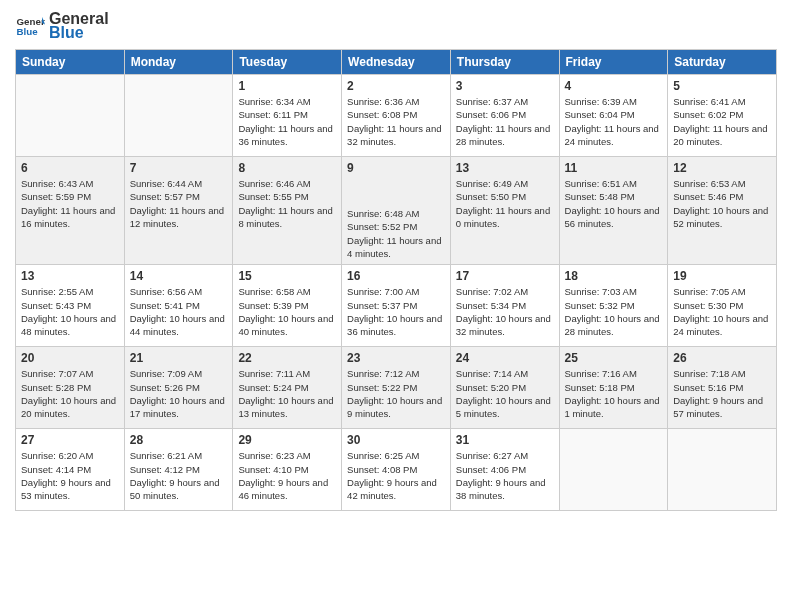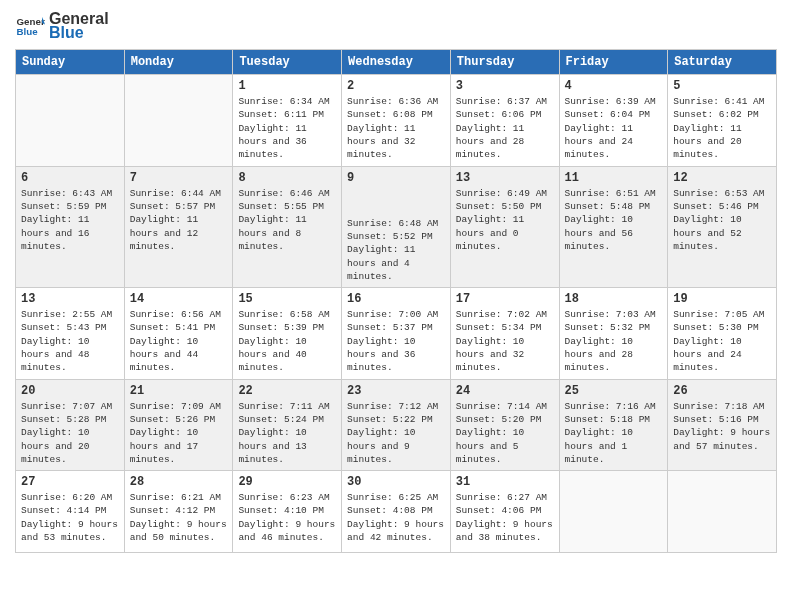--- a/index.html
+++ b/index.html
@@ -40,21 +40,20 @@
       color: #333;
     }
     .location-title {
       font-size: 14px;
       color: #555;
     }
     .calendar {
       width: 100%;
       border-collapse: collapse;
       table-layout: fixed;
-      font-family: Liberation Mono, monospace;
     }
     .calendar th {
       background-color: #2a6db5;
       color: #fff;
       text-align: left;
       padding: 5px 6px;
       font-size: 12px;
       font-weight: bold;
       border: 1px solid #ccc;
     }

